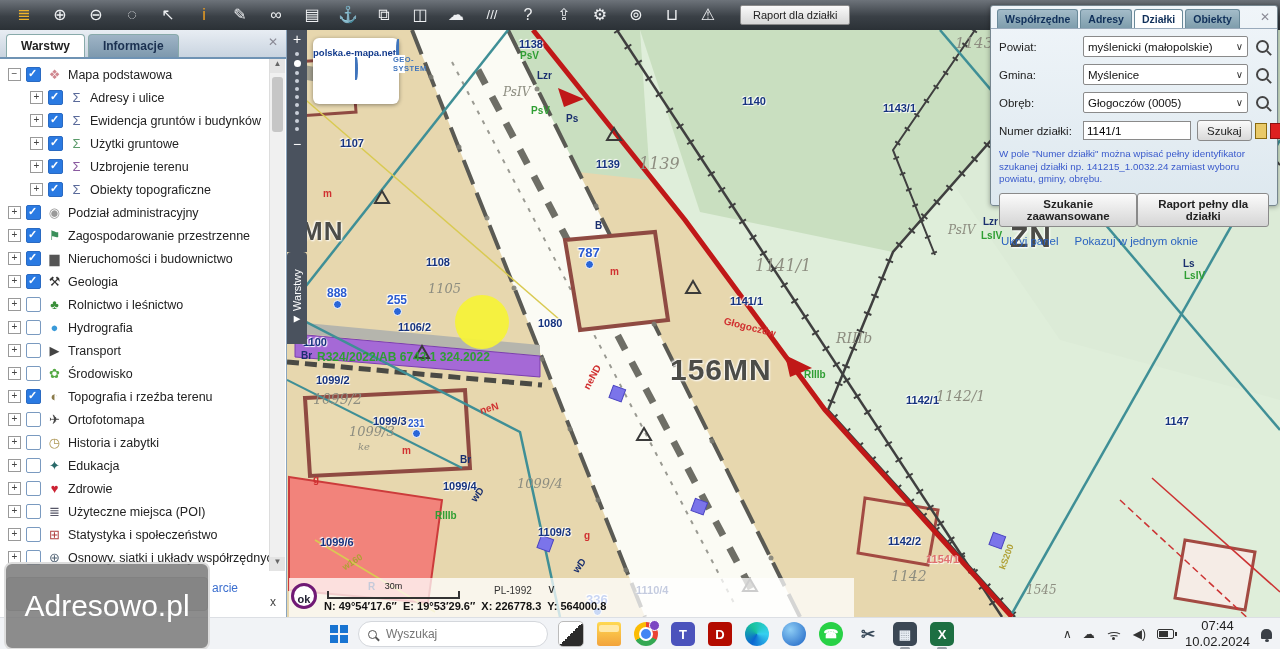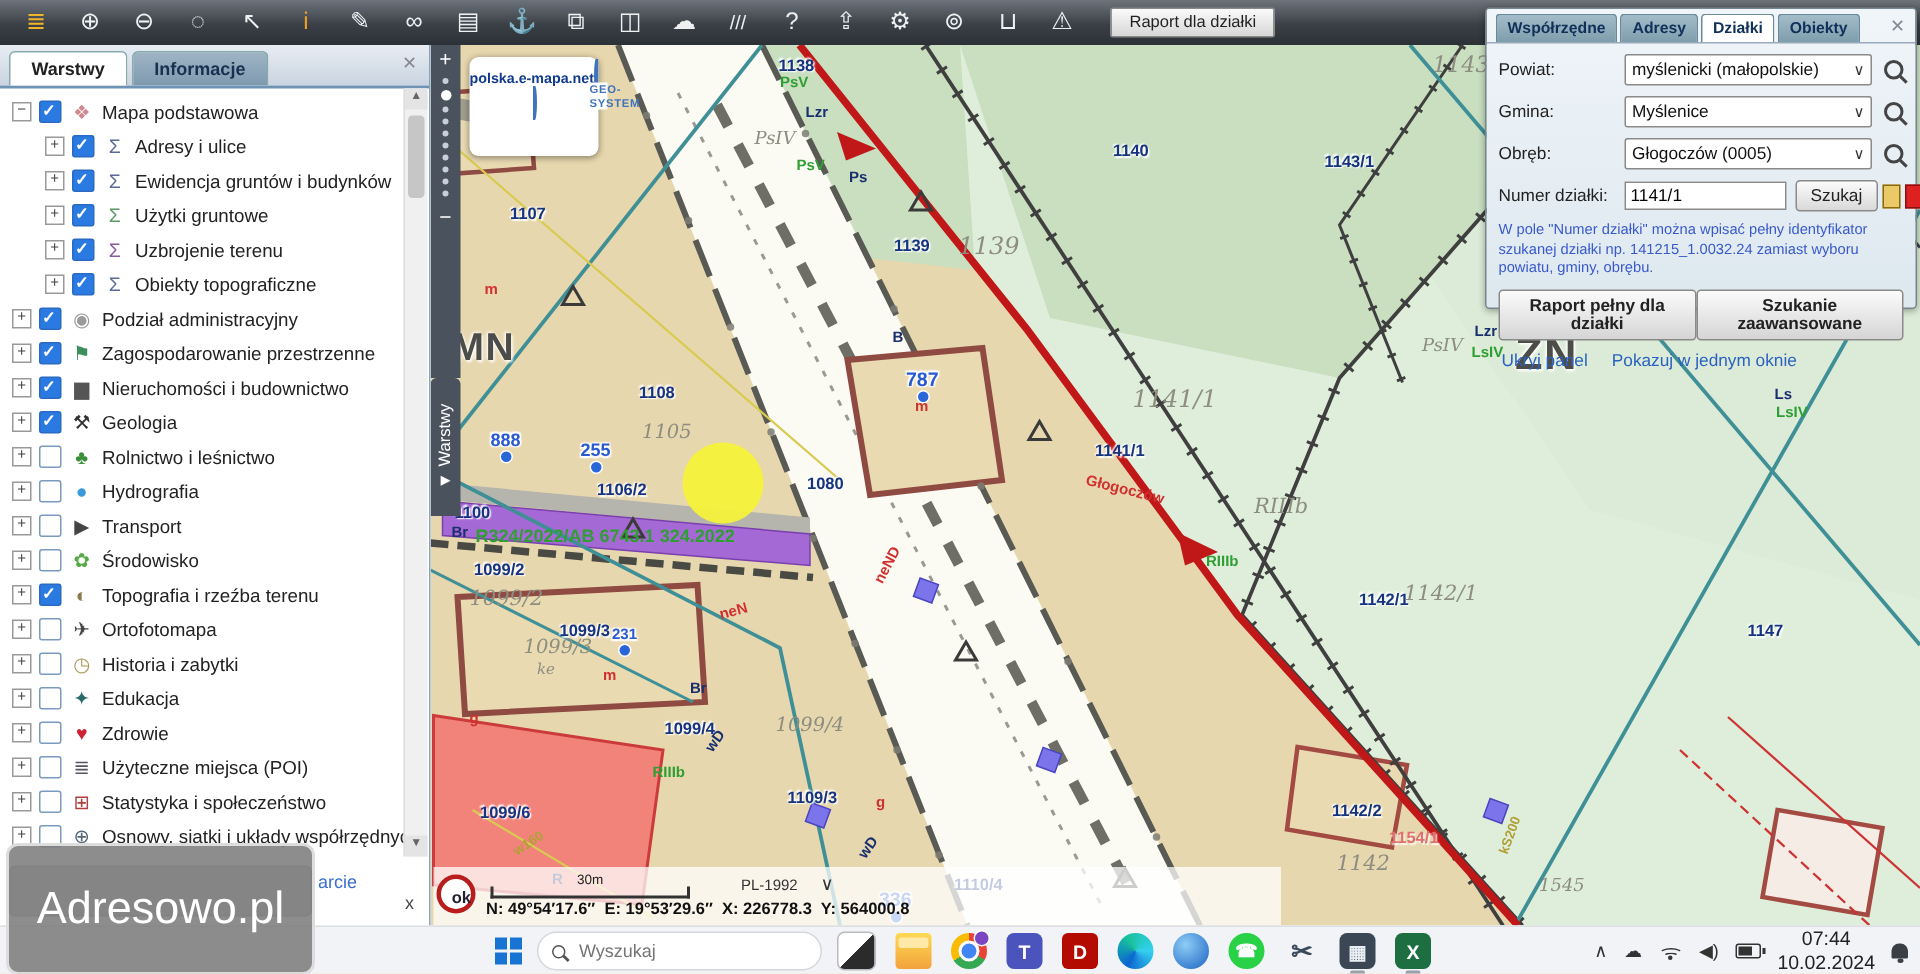--- a/index.html
+++ b/index.html
@@ -62,22 +62,22 @@
   
   .logocard{position:absolute;left:26px;top:8px;width:86px;height:66px;background:#fff;border-radius:6px;
     box-shadow:0 1px 4px rgba(0,0,0,.4);z-index:8;text-align:center;padding-top:4px;box-sizing:border-box;}
   .logocard .l1{font-size:9.5px;font-weight:bold;color:#123a8c;}
   .globe{margin:3px auto 0;width:60px;height:40px;border:3px solid #3f74bc;border-radius:50%;position:relative;box-sizing:border-box;}
   .globe::before{content:"";position:absolute;left:4px;right:4px;top:8px;border-top:2px solid #3f74bc;}
   .globe::after{content:"";position:absolute;left:4px;right:4px;bottom:8px;border-top:2px solid #3f74bc;}
   .globe .l2{position:absolute;left:-6px;right:-6px;top:13px;background:#fff;font-size:7.5px;font-weight:bold;color:#3f74bc;letter-spacing:.5px;}
   
   .sbar{position:absolute;left:2px;top:548px;width:565px;height:39px;background:rgba(255,255,255,.75);z-index:9;}
-  .okbtn{position:absolute;left:2px;top:5px;width:26px;height:26px;border-radius:50%;background:#fff;border:3px solid #b91c1c;
-    font-size:11px;font-weight:bold;color:#223;text-align:right;line-height:26px;cursor:pointer;box-sizing:border-box;}
+  .okbtn{position:absolute;left:2px;top:5px;width:26px;height:26px;border-radius:50%;background:#fff;border:3px solid #701a75;
+    font-size:11px;font-weight:bold;color:#223;text-align:center;line-height:26px;cursor:pointer;box-sizing:border-box;}
   .scalewrap{position:absolute;left:38px;top:3px;width:133px;}
   .scalelbl{display:block;text-align:center;font-size:9px;color:#222;}
   .scalebar{height:6px;border-left:2px solid #333;border-right:2px solid #333;border-bottom:2px solid #333;}
   .crs{position:absolute;left:205px;top:7px;font-size:10px;color:#333;}
   .sbchev{position:absolute;left:258px;top:4px;font-size:12px;color:#333;cursor:pointer;}
   .coords{position:absolute;left:35px;top:22px;font-size:11px;font-weight:bold;color:#111;white-space:pre;}
   
   .rpanel{position:absolute;left:990px;top:5px;width:288px;height:201px;z-index:35;
     background:linear-gradient(#f0f5f9,#dde8ef);border:1px solid #76868f;border-radius:3px;box-shadow:0 1px 5px rgba(0,0,0,.35);box-sizing:border-box;}
   .rtabs{display:flex;align-items:flex-end;padding:3px 6px 0;position:relative;border-bottom:1px solid #9ab;}
@@ -268,38 +268,39 @@
       <span class="ml ml-b2" style="left: 14px; top: 320px;">Br</span>
       <span class="ml ml-g" style="left: 30px; top: 320px; font-size: 12px;">R324/2022/AB 6743.1 324.2022</span>
       <span class="ml ml-b" style="left: 29px; top: 344px;">1099/2</span>
       <span class="ml ml-sk" style="left: 26px; top: 361px; font-size: 14px;">1099/2</span>
       <span class="ml ml-b" style="left: 86px; top: 385px;">1099/3</span>
       <span class="ml ml-sk" style="left: 62px; top: 394px; font-size: 13px;">1099/3</span>
       <span class="ml ml-bw" style="left: 121px; top: 388px; font-size: 10px;">231</span>
       <span class="ml ml-sk" style="left: 71px; top: 411px; font-size: 10px;">ke</span>
       <span class="ml ml-r" style="left: 115px; top: 415px;">m</span>
       <span class="ml ml-b2" style="left: 308px; top: 190px;">B</span>
-      <span class="ml ml-bw" style="left: 291px; top: 215px; font-size: 13px; margin-left: 26px;">787</span>
+      <span class="ml ml-bw" style="left: 291px; top: 215px; font-size: 13px;">787</span>
       <span class="ml ml-r" style="left: 323px; top: 236px;">m</span>
       <span class="ml ml-r" style="left: 193px; top: 375px; transform: rotate(-15deg);">neN</span>
       <span class="ml ml-r" style="left: 299px; top: 353px; transform: rotate(-62deg);">neND</span>
       <span class="ml ml-b2" style="left: 173px; top: 424px;">Br</span>
       <span class="ml ml-b" style="left: 156px; top: 450px;">1099/4</span>
       <span class="ml ml-sk" style="left: 230px; top: 446px; font-size: 13px;">1099/4</span>
       <span class="ml ml-g" style="left: 148px; top: 480px;">RIIIb</span>
       <span class="ml ml-b" style="left: 33px; top: 506px;">1099/6</span>
       <span class="ml ml-y" style="left: 56px; top: 533px; transform: rotate(-33deg);">w160</span>
       <span class="ml ml-b2" style="left: 81px; top: 551px;">R</span>
       <span class="ml ml-r" style="left: 26px; top: 444px;">g</span>
-      <span class="ml ml-b" style="left: 238px; top: 496px;">1109/3</span>
+      <span class="ml ml-b" style="left: 251px; top: 496px;">1109/3</span>
       <span class="ml ml-r" style="left: 297px; top: 500px;">g</span>
       <span class="ml ml-b" style="left: 349px; top: 554px;">1110/4</span>
       <span class="ml ml-bw" style="left: 299px; top: 562px; font-size: 13px;">336</span>
       <span class="ml ml-b2" style="left: 186px; top: 465px; transform: rotate(-55deg);">wD</span>
       <span class="ml ml-b2" style="left: 288px; top: 536px; transform: rotate(-55deg);">wD</span>
+      <span class="ml ml-big" style="left: 383px; top: 323px; font-size: 30px;">156MN</span>
       <span class="ml ml-b" style="left: 443px; top: 265px;">1141/1</span>
       <span class="ml ml-sk" style="left: 468px; top: 226px; font-size: 16px;">1141/1</span>
       <span class="ml ml-r" style="left: 437px; top: 285px; transform: rotate(14deg);">Głogoczów</span>
       <span class="ml ml-sk" style="left: 549px; top: 300px; font-size: 14px;">RIIIb</span>
       <span class="ml ml-g" style="left: 517px; top: 339px;">RIIIb</span>
       <span class="ml ml-b" style="left: 619px; top: 364px;">1142/1</span>
       <span class="ml ml-sk" style="left: 649px; top: 358px; font-size: 14px;">1142/1</span>
       <span class="ml ml-b" style="left: 878px; top: 385px;">1147</span>
       <span class="ml ml-b" style="left: 601px; top: 505px;">1142/2</span>
       <span class="ml ml-sk" style="left: 604px; top: 538px; font-size: 14px;">1142</span>
@@ -563,22 +564,22 @@
     <div class="frow">
       <span class="flab">Numer działki:</span>
       <input class="fin" value="1141/1" style="">
       <button class="fbtn">Szukaj</button>
       <span class="sq" style="background:#e9c968;border:1px solid #8a6a10;"></span>
       <span class="sq" style="background:#dd2020;border:1px solid #8a1010;"></span>
 
     </div>
     <div class="fhint">W pole "Numer działki" można wpisać pełny identyfikator szukanej działki np. 141215_1.0032.24 zamiast wyboru powiatu, gminy, obrębu.</div>
     <div class="btnrow">
+      <button class="bigbtn">Szukanie zaawansowane</button>
       <button class="bigbtn">Raport pełny dla działki</button>
-      <button class="bigbtn">Szukanie zaawansowane</button>
     </div>
     <div class="linkrow">
       <span class="rlink">Ukryj panel</span>
       <span class="rlink">Pokazuj w jednym oknie</span>
     </div>
   </div>
 </div>
 
 <div class="wm">
   <span>Adresowo.pl</span>

